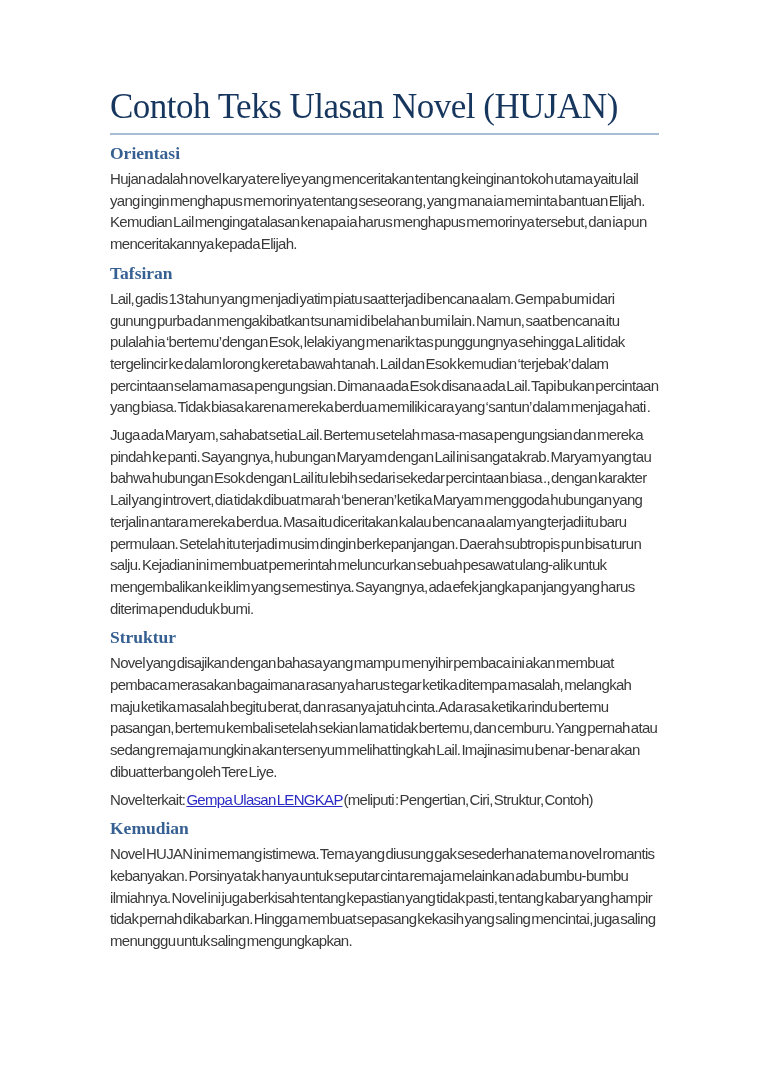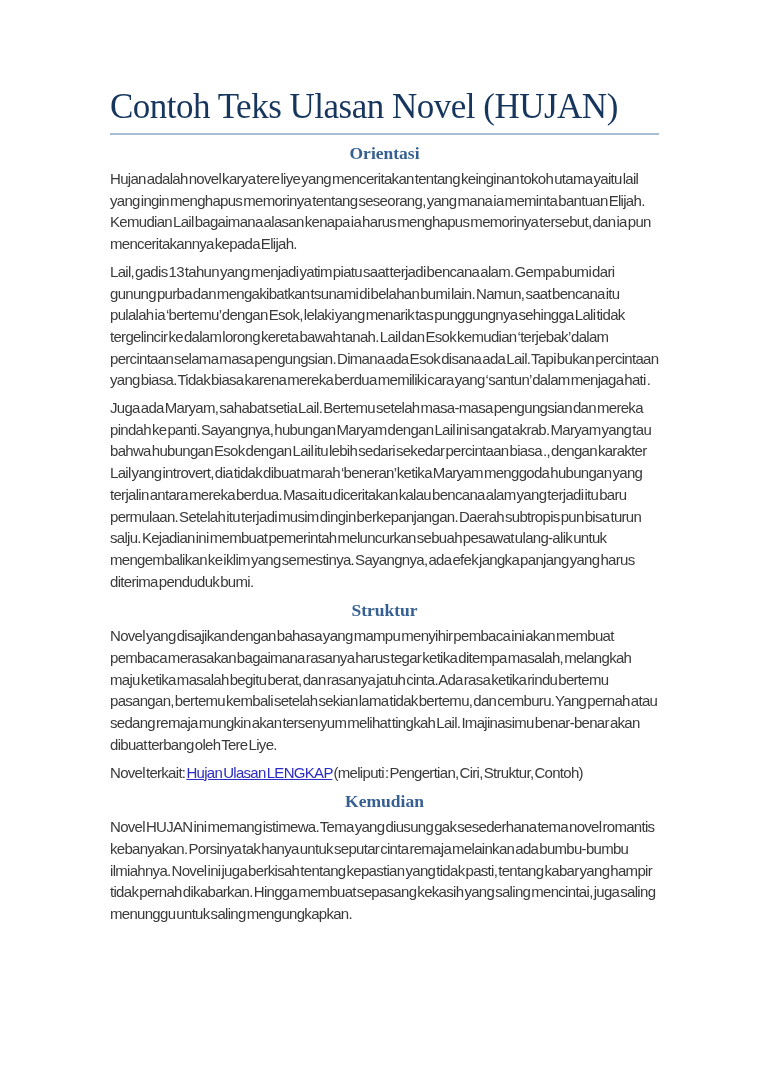--- a/index.html
+++ b/index.html
@@ -28,21 +28,20 @@
     background: var(--rule-color, #A7BDD3);
     margin: 7px 0 0 0;
   }
   .section-heading {
     font-family: "Liberation Serif", "DejaVu Serif", serif;
     font-weight: 700;
     font-size: 17.5px;
     line-height: 20px;
     color: var(--heading-color, #366092);
     margin: 8px 0 5px 0;
-    text-align: center;
   }
   .body-par {
     margin: 0 0 6px 0;
     font-size: 15px;
     line-height: 21.7px;
     letter-spacing: -0.7px;
     word-spacing: -2.4px;
     color: var(--body-color, #3A3A3A);
     text-align: left;
   }
@@ -54,27 +53,28 @@
 </style>
 </head>
 <body>
 
 <div class="page" style="--page-bg: #ffffff; --title-color: #17365D; --heading-color: #366092; --rule-color: #A7BDD3; --body-color: #3A3A3A; --link-color: #2B2BC4;">
 
   <h1 class="doc-title">Contoh Teks Ulasan Novel (HUJAN)</h1>
   <div class="title-rule"></div>
 
   <h2 class="section-heading">Orientasi</h2>
-  <p class="body-par">Hujan adalah novel karya tere liye yang menceritakan tentang keinginan tokoh utama yaitu lail yang ingin  menghapus memorinya tentang seseorang, yang mana ia meminta bantuan Elijah. Kemudian Lail bagaimana alasan kenapa ia harus menghapus memorinya tersebut, dan ia pun menceritakannya kepada Elijah.</p>
+  <p class="body-par">Hujan adalah novel karya tere liye yang menceritakan tentang keinginan tokoh utama yaitu lail yang ingin  menghapus memorinya tentang seseorang, yang mana ia meminta bantuan Elijah. Kemudian Lail mengingat alasan kenapa ia harus menghapus memorinya tersebut, dan ia pun menceritakannya kepada Elijah.</p>
 
+  <h2 class="section-heading">Tafsiran</h2>
   <p class="body-par">Lail, gadis 13 tahun yang menjadi yatim piatu saat terjadi bencana alam. Gempa bumi dari gunung purba dan mengakibatkan tsunami di belahan bumi lain. Namun, saat bencana itu pulalah ia ‘bertemu’ dengan Esok, lelaki yang menarik tas punggungnya sehingga Lali tidak tergelincir ke dalam lorong kereta bawah tanah. Lail dan Esok kemudian ‘terjebak’ dalam percintaan selama masa pengungsian. Dimana ada Esok disana ada Lail. Tapi bukan percintaan yang biasa. Tidak  biasa karena mereka berdua memiliki cara yang ‘santun’ dalam menjaga hati .</p>
   <p class="body-par">Juga ada Maryam, sahabat setia Lail. Bertemu setelah masa-masa pengungsian dan mereka pindah ke panti. Sayangnya, hubungan Maryam dengan Lail ini sangat akrab. Maryam yang tau bahwa hubungan Esok dengan Lail itu lebih sedari sekedar percintaan biasa ., dengan karakter Lail yang introvert, dia tidak dibuat  marah ‘beneran’ ketika Maryam menggoda hubungan yang terjalin antara mereka berdua. Masa itu diceritakan kalau bencana alam yang terjadi itu baru permulaan. Setelah itu terjadi musim dingin berkepanjangan. Daerah subtropis pun bisa turun salju. Kejadian ini membuat pemerintah meluncurkan sebuah pesawat ulang-alik untuk mengembalikan ke iklim yang semestinya. Sayangnya, ada efek jangka panjang yang harus diterima penduduk bumi.</p>
 
   <h2 class="section-heading">Struktur</h2>
   <p class="body-par">Novel yang disajikan dengan bahasa yang mampu menyihir pembaca ini akan membuat pembaca merasakan bagaimana rasanya harus tegar ketika ditempa masalah, melangkah maju ketika masalah begitu berat, dan rasanya jatuh cinta. Ada rasa ketika rindu bertemu pasangan, bertemu kembali setelah sekian lama tidak bertemu, dan cemburu. Yang pernah atau sedang remaja mungkin akan tersenyum melihat tingkah Lail. Imajinasimu benar-benar akan dibuat terbang oleh Tere Liye.</p>
 
-  <p class="body-par"><span>Novel terkait: </span><a class="related-link">Hujan Ulasan LENGKAP</a><span> (meliputi : Pengertian, Ciri, Struktur, Contoh)</span></p>
+  <p class="body-par"><span>Novel terkait: </span><a class="related-link">Gempa Ulasan LENGKAP</a><span> (meliputi : Pengertian, Ciri, Struktur, Contoh)</span></p>
 
   <h2 class="section-heading">Kemudian</h2>
   <p class="body-par">Novel HUJAN ini memang istimewa. Tema yang diusung gak sesederhana tema novel romantis kebanyakan. Porsinya tak hanya untuk seputar cinta remaja melainkan ada bumbu-bumbu ilmiahnya. Novel ini juga berkisah tentang kepastian yang tidak pasti, tentang kabar yang hampir tidak pernah dikabarkan. Hingga membuat sepasang kekasih yang saling mencintai, juga saling menunggu untuk saling mengungkapkan.</p>
 
 
 </div>
 
 </body></html>

